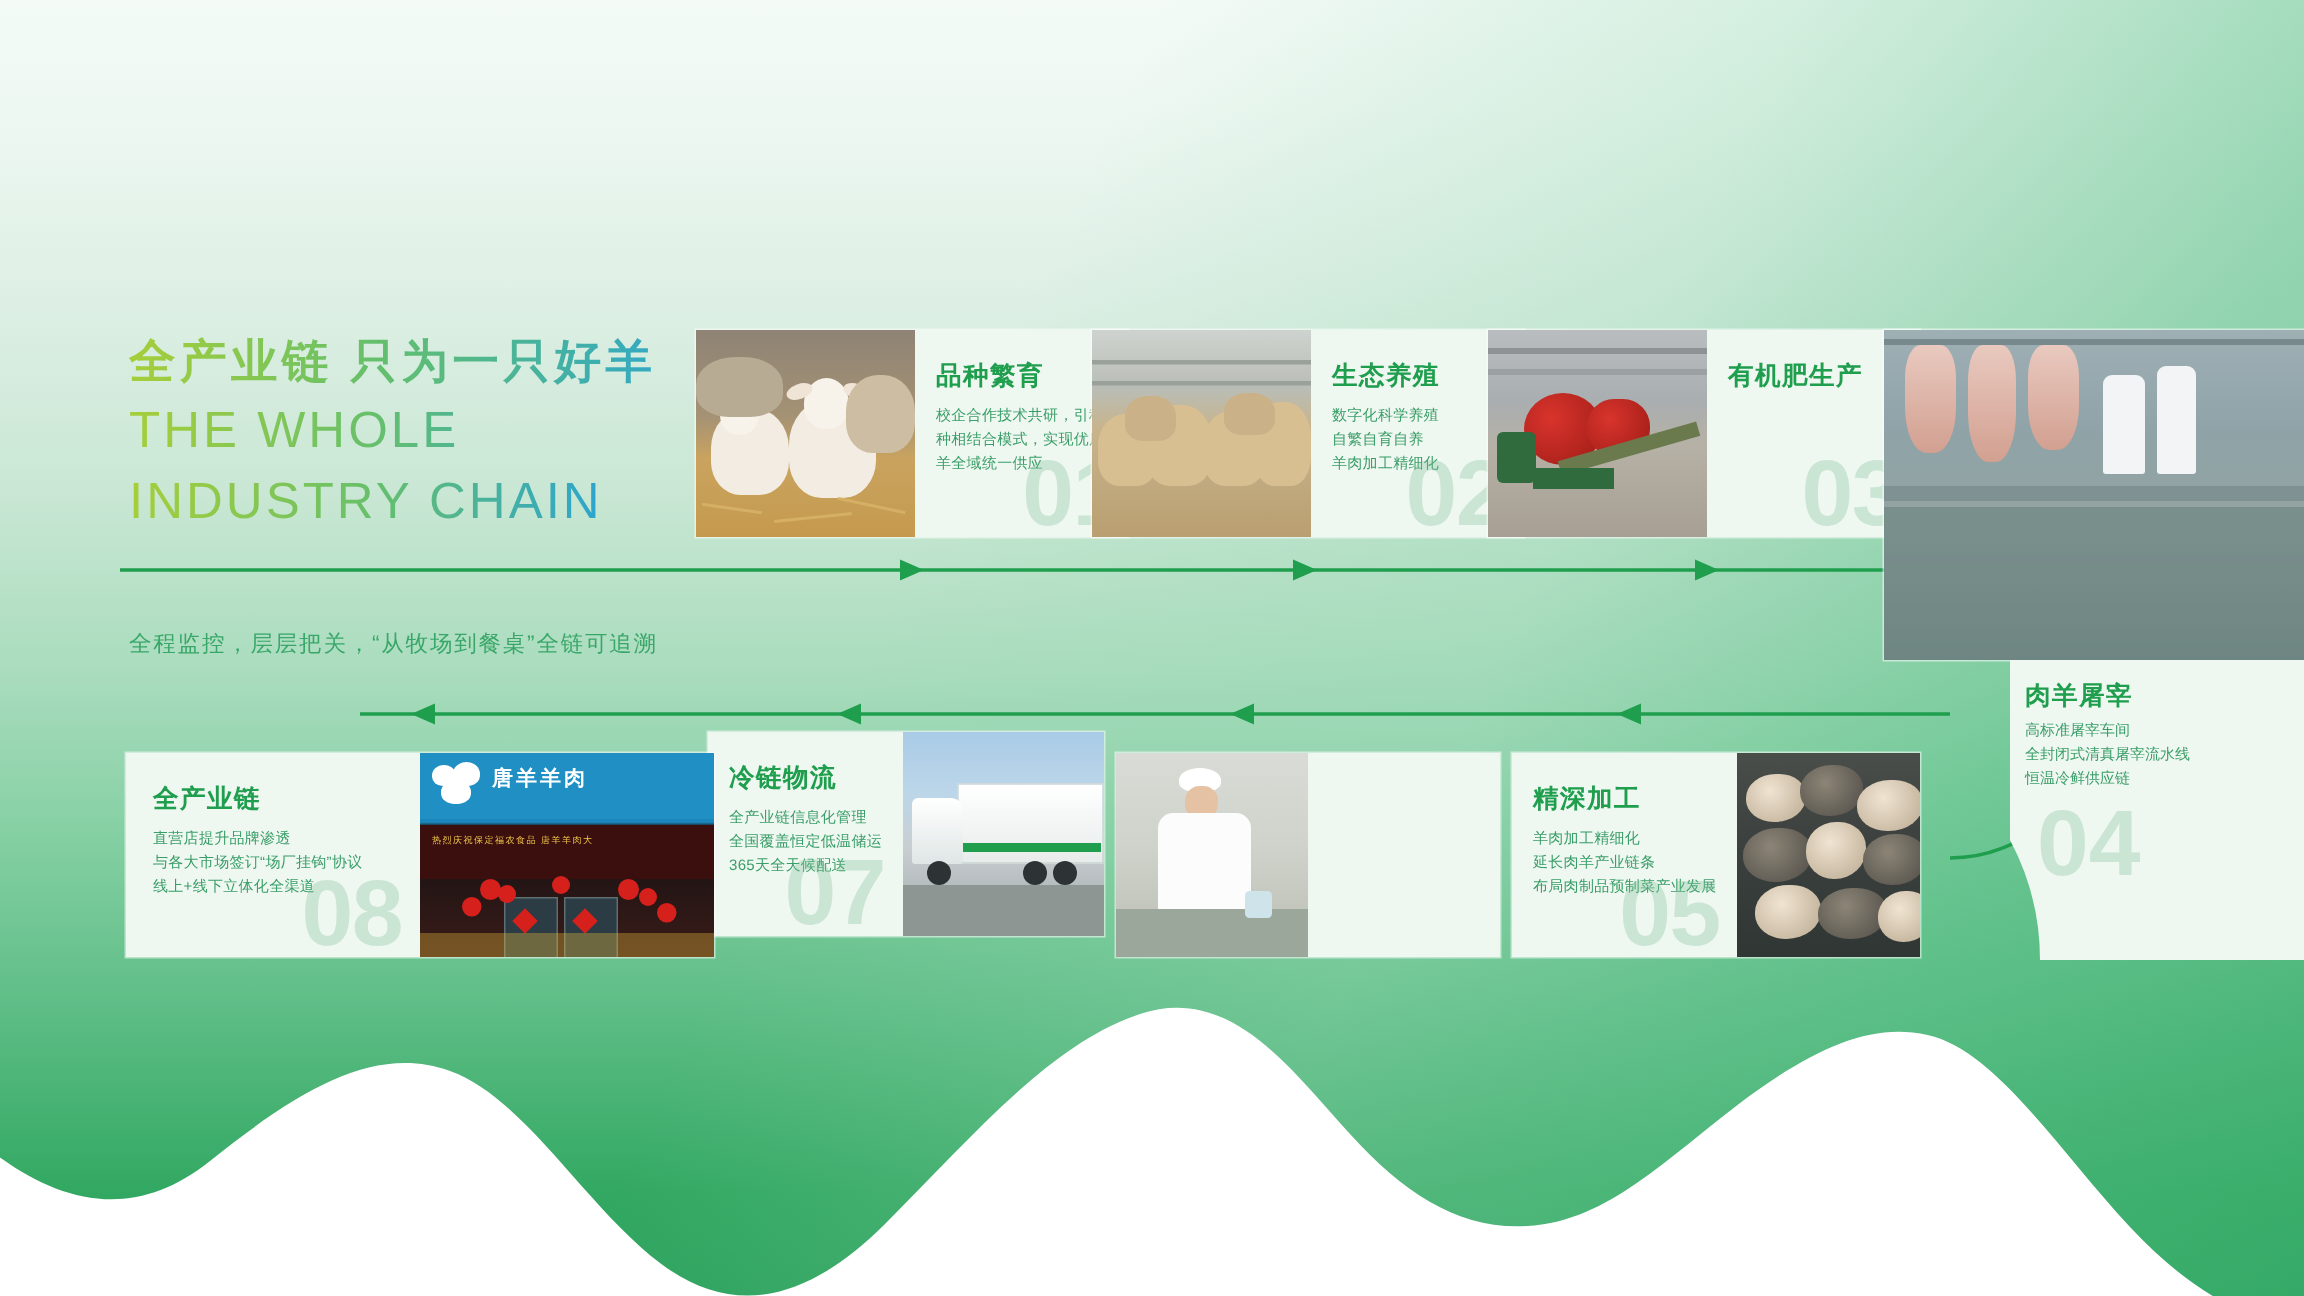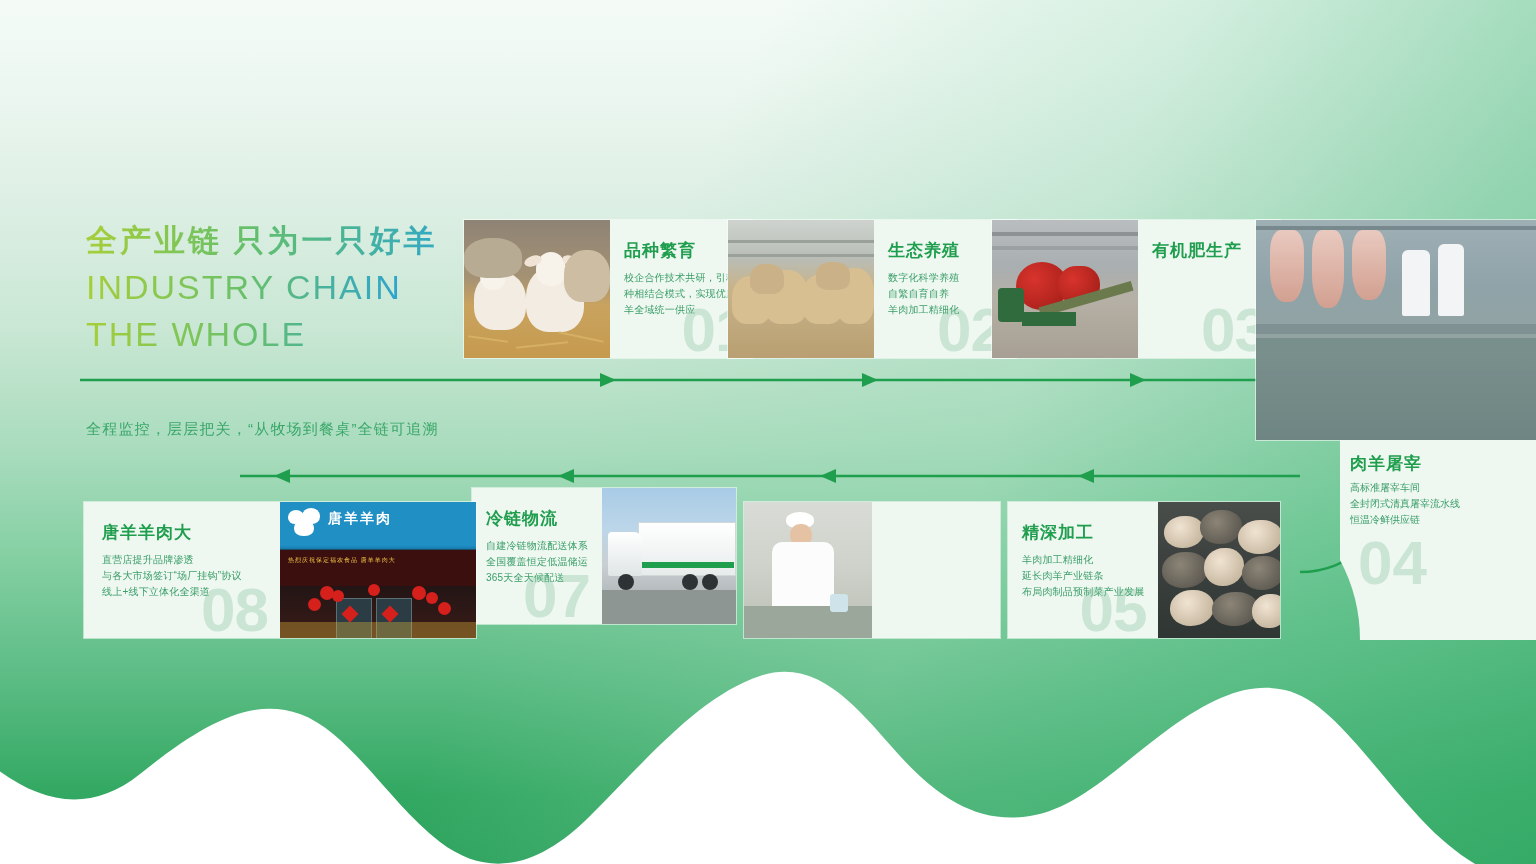--- a/index.html
+++ b/index.html
@@ -280,22 +280,22 @@
     <polygon points="1388,420 1404,420 1396,436" fill="#1f9e4e"></polygon>
 
     <polygon points="1094,469 1094,483 1078,476" fill="#1f9e4e"></polygon>
     <polygon points="836,469 836,483 820,476" fill="#1f9e4e"></polygon>
     <polygon points="574,469 574,483 558,476" fill="#1f9e4e"></polygon>
     <polygon points="290,469 290,483 274,476" fill="#1f9e4e"></polygon>
   </svg>
 
   <div class="headline">
     <div class="headline-cn">全产业链  只为一只好羊</div>
+    <div class="headline-en">THE WHOLE</div>
     <div class="headline-en">INDUSTRY CHAIN</div>
-    <div class="headline-en">THE WHOLE</div>
   </div>
 
   <div class="subtitle">全程监控，层层把关，“从牧场到餐桌”全链可追溯</div>
 
   <div class="card" style="left:464px; top:220px; width:288px; height:138px;">
     <div class="photo" style="width:146px;">
       <div class="ph p1">
         <div class="lamb" style="left:10px; top:52px; width:52px; height:58px;"></div>
         <div class="lambhead" style="left:16px; top:40px; width:26px; height:30px;"></div>
         <div class="ear" style="left:6px; top:44px; width:16px; height:9px; transform:rotate(-18deg);"></div>
@@ -427,42 +427,42 @@
         <div class="bench" style="left:0; top:104px; width:128px; height:32px;"></div>
         <div style="position:absolute; left:86px; top:92px; width:18px; height:18px; background:#cfe3ea; border-radius:3px;"></div>
       </div>
     </div>
   </div>
 
   <div class="card rev" style="left:472px; top:488px; width:264px; height:136px;">
     <div class="panel">
       <div class="card-title">冷链物流</div>
       <div class="card-desc">
-        <div>自建冷链物流配送体系</div>
+        <div>全产业链信息化管理</div>
         <div>全国覆盖恒定低温储运</div>
         <div>365天全天候配送</div>
       </div>
       <div class="card-num">07</div>
     </div>
     <div class="photo" style="width:136px;">
       <div class="ph p7">
         <div class="box" style="left:36px; top:34px; width:96px; height:52px;"></div>
         <div class="band" style="left:36px; top:74px; width:96px; height:6px;"></div>
         <div class="cab" style="left:6px; top:44px; width:34px; height:44px;"></div>
         <div class="road" style="left:0; top:102px; width:136px; height:34px;"></div>
         <div class="wheel" style="left:16px; top:86px; width:16px; height:16px;"></div>
         <div class="wheel" style="left:80px; top:86px; width:16px; height:16px;"></div>
         <div class="wheel" style="left:100px; top:86px; width:16px; height:16px;"></div>
       </div>
     </div>
   </div>
 
   <div class="card rev" style="left:84px; top:502px; width:392px; height:136px;">
     <div class="panel" style="padding-left:18px;">
-      <div class="card-title">唐羊羊肉大</div>
+      <div class="card-title">全产业链</div>
       <div class="card-desc">
         <div>直营店提升品牌渗透</div>
         <div>与各大市场签订“场厂挂钩”协议</div>
         <div>线上+线下立体化全渠道</div>
       </div>
       <div class="card-num">08</div>
     </div>
     <div class="photo" style="width:196px;">
       <div class="ph p8">
         <div class="sign" style="left:0; top:0; width:196px; height:44px;"></div>

